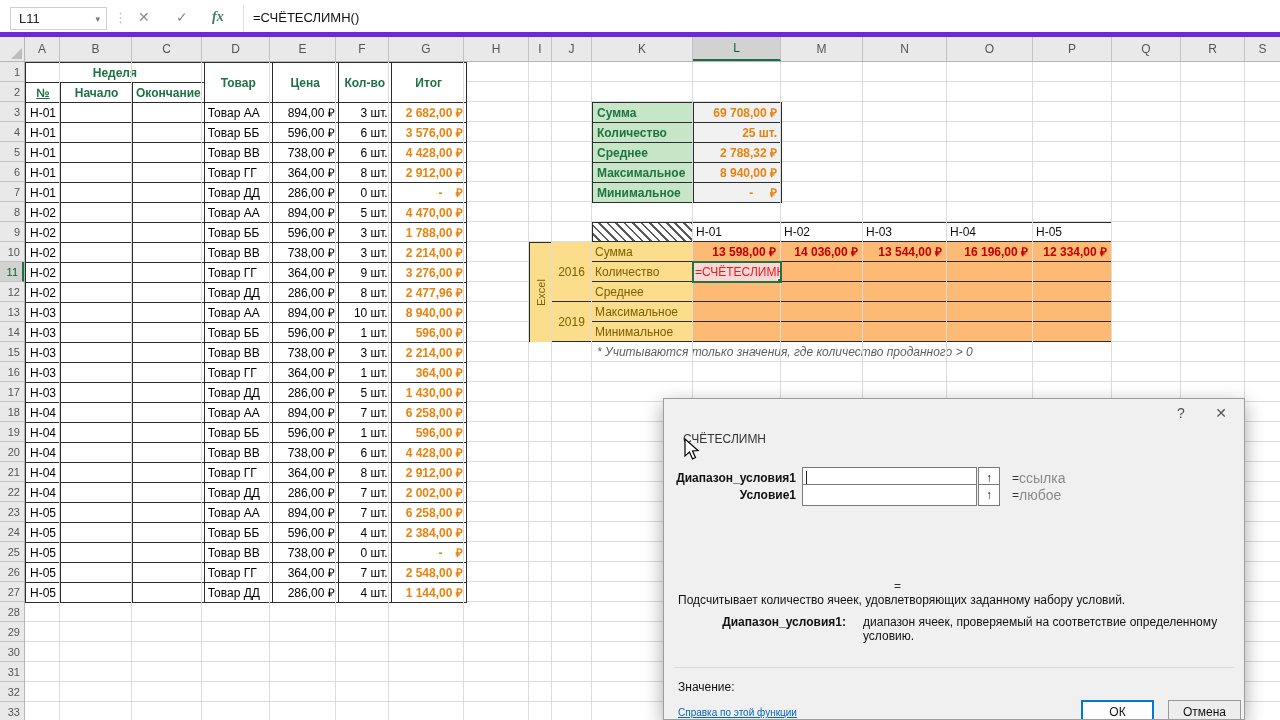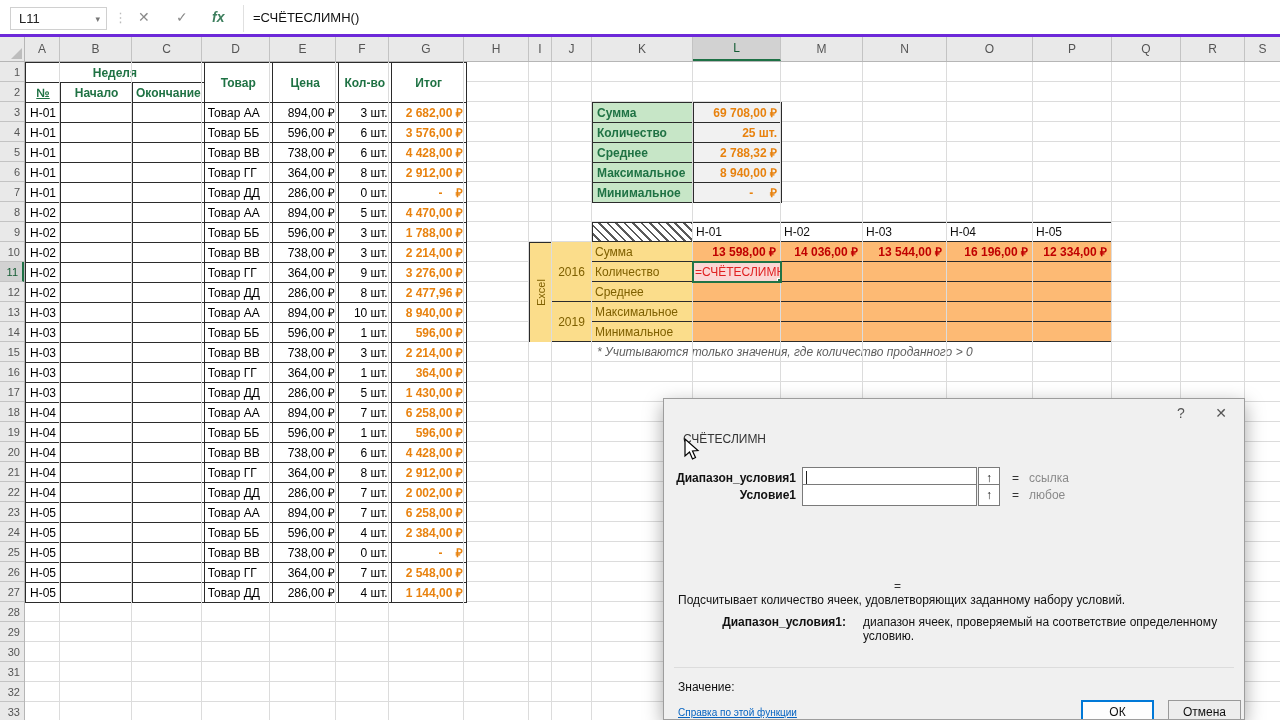--- a/index.html
+++ b/index.html
@@ -1,30 +1,30 @@
 <!DOCTYPE html>
 <html><head>
 <meta charset="utf-8">
 <style>
   * { box-sizing: border-box; margin: 0; padding: 0; }
   html,body { width:1280px; height:720px; overflow:hidden; background:#fff;
               font-family:"Liberation Sans", sans-serif; position:relative; }
 
   
   .formula-bar { position:absolute; left:0; top:0; width:1280px; height:37px;
-                 background:#ffffff; border-bottom:3px solid #6d28d9; }
+                 background:#ffffff; border-bottom:5px solid #6d28d9; }
   .name-box { position:absolute; left:10px; top:7px; width:97px; height:23px;
               background:#fff; border:1px solid #d0d0d0; display:flex; align-items:center;
               font-size:13px; color:#222; padding-left:8px; }
   .name-box .chev { margin-left:auto; padding-right:6px; color:#777; font-size:9px; }
   .fb-dots { position:absolute; left:114px; top:10px; color:#bbb; font-size:13px; }
   .fb-ico { position:absolute; top:9px; font-size:14px; color:#8a8a8a; cursor:default; }
   .fb-x { left:138px; }
   .fb-ok { left:176px; color:#8a8a8a; }
-  .fb-fx { left:212px; color:#3e7f5e; font-style:italic; font-family:Liberation Sans, sans-serif; font-weight:bold; }
+  .fb-fx { left:212px; color:#3e7f5e; font-style:italic; font-family:Liberation Serif, serif; font-weight:bold; }
   .fb-sep { position:absolute; left:243px; top:5px; height:27px; width:1px; background:#e0e0e0; }
   .fb-formula { position:absolute; left:253px; top:10px; font-size:13px; color:#111; }
 
   
   .corner { position:absolute; left:0; top:37px; width:25px; height:25px; background:#e9e9e9;
             border-right:1px solid #b6b6b6; border-bottom:1px solid #b6b6b6; }
   .corner .tri { position:absolute; right:2px; bottom:2px; width:0; height:0;
                  border-left:11px solid transparent; border-bottom:11px solid #bdbdbd; }
   .col-headers { position:absolute; left:25px; top:37px; height:25px; right:0;
                  display:flex; background:#e9e9e9; border-bottom:1px solid #b6b6b6; }
@@ -91,21 +91,21 @@
   .dlg-help { right:50px; }
   .dlg-close { right:10px; }
   .group-label { position:absolute; left:19px; top:33px; font-size:12px; color:#333; }
   .field-row { position:absolute; left:0; height:22px; display:flex; align-items:center; }
   .f-label { width:132px; text-align:right; font-size:12px; font-weight:bold; color:#111; margin-right:6px; }
   .f-input { width:175px; height:22px; background:#fff; border:1px solid #7a7a7a; position:relative; }
   .caret { position:absolute; left:3px; top:3px; width:1px; height:15px; background:#222; }
   .f-btn { width:22px; height:22px; background:#fff; border:1px solid #7a7a7a; margin-left:1px;
            display:flex; align-items:center; justify-content:center; font-size:12px; font-weight:bold; color:#111; }
   .f-eq { margin-left:12px; font-size:12px; color:#333; }
-  .f-hint { margin-left:10px; font-size:12px; color:#8a8a8a; }
+  .f-hint { font-size:14px; color:#8a8a8a; }
   .lone-eq { position:absolute; left:230px; top:180px; font-size:12px; color:#333; }
   .dlg-desc { position:absolute; left:14px; top:194px; font-size:12px; color:#111; }
   .arg-row { position:absolute; left:0; top:216px; width:560px; display:flex; font-size:12px; color:#111; }
   .arg-label { width:182px; text-align:right; font-weight:bold; flex:none; }
   .arg-text { margin-left:17px; width:360px; }
   .dlg-sep { position:absolute; left:10px; right:10px; top:268px; height:1px; background:#dcdcdc; }
   .dlg-value { position:absolute; left:14px; top:281px; font-size:12px; color:#111; }
   .dlg-link { position:absolute; left:14px; top:308px; font-size:10px; color:#0563c1; text-decoration:underline; cursor:pointer; }
   .btn { position:absolute; top:301px; width:73px; height:23px; font-size:12px; display:flex;
          align-items:center; justify-content:center; cursor:default; }

